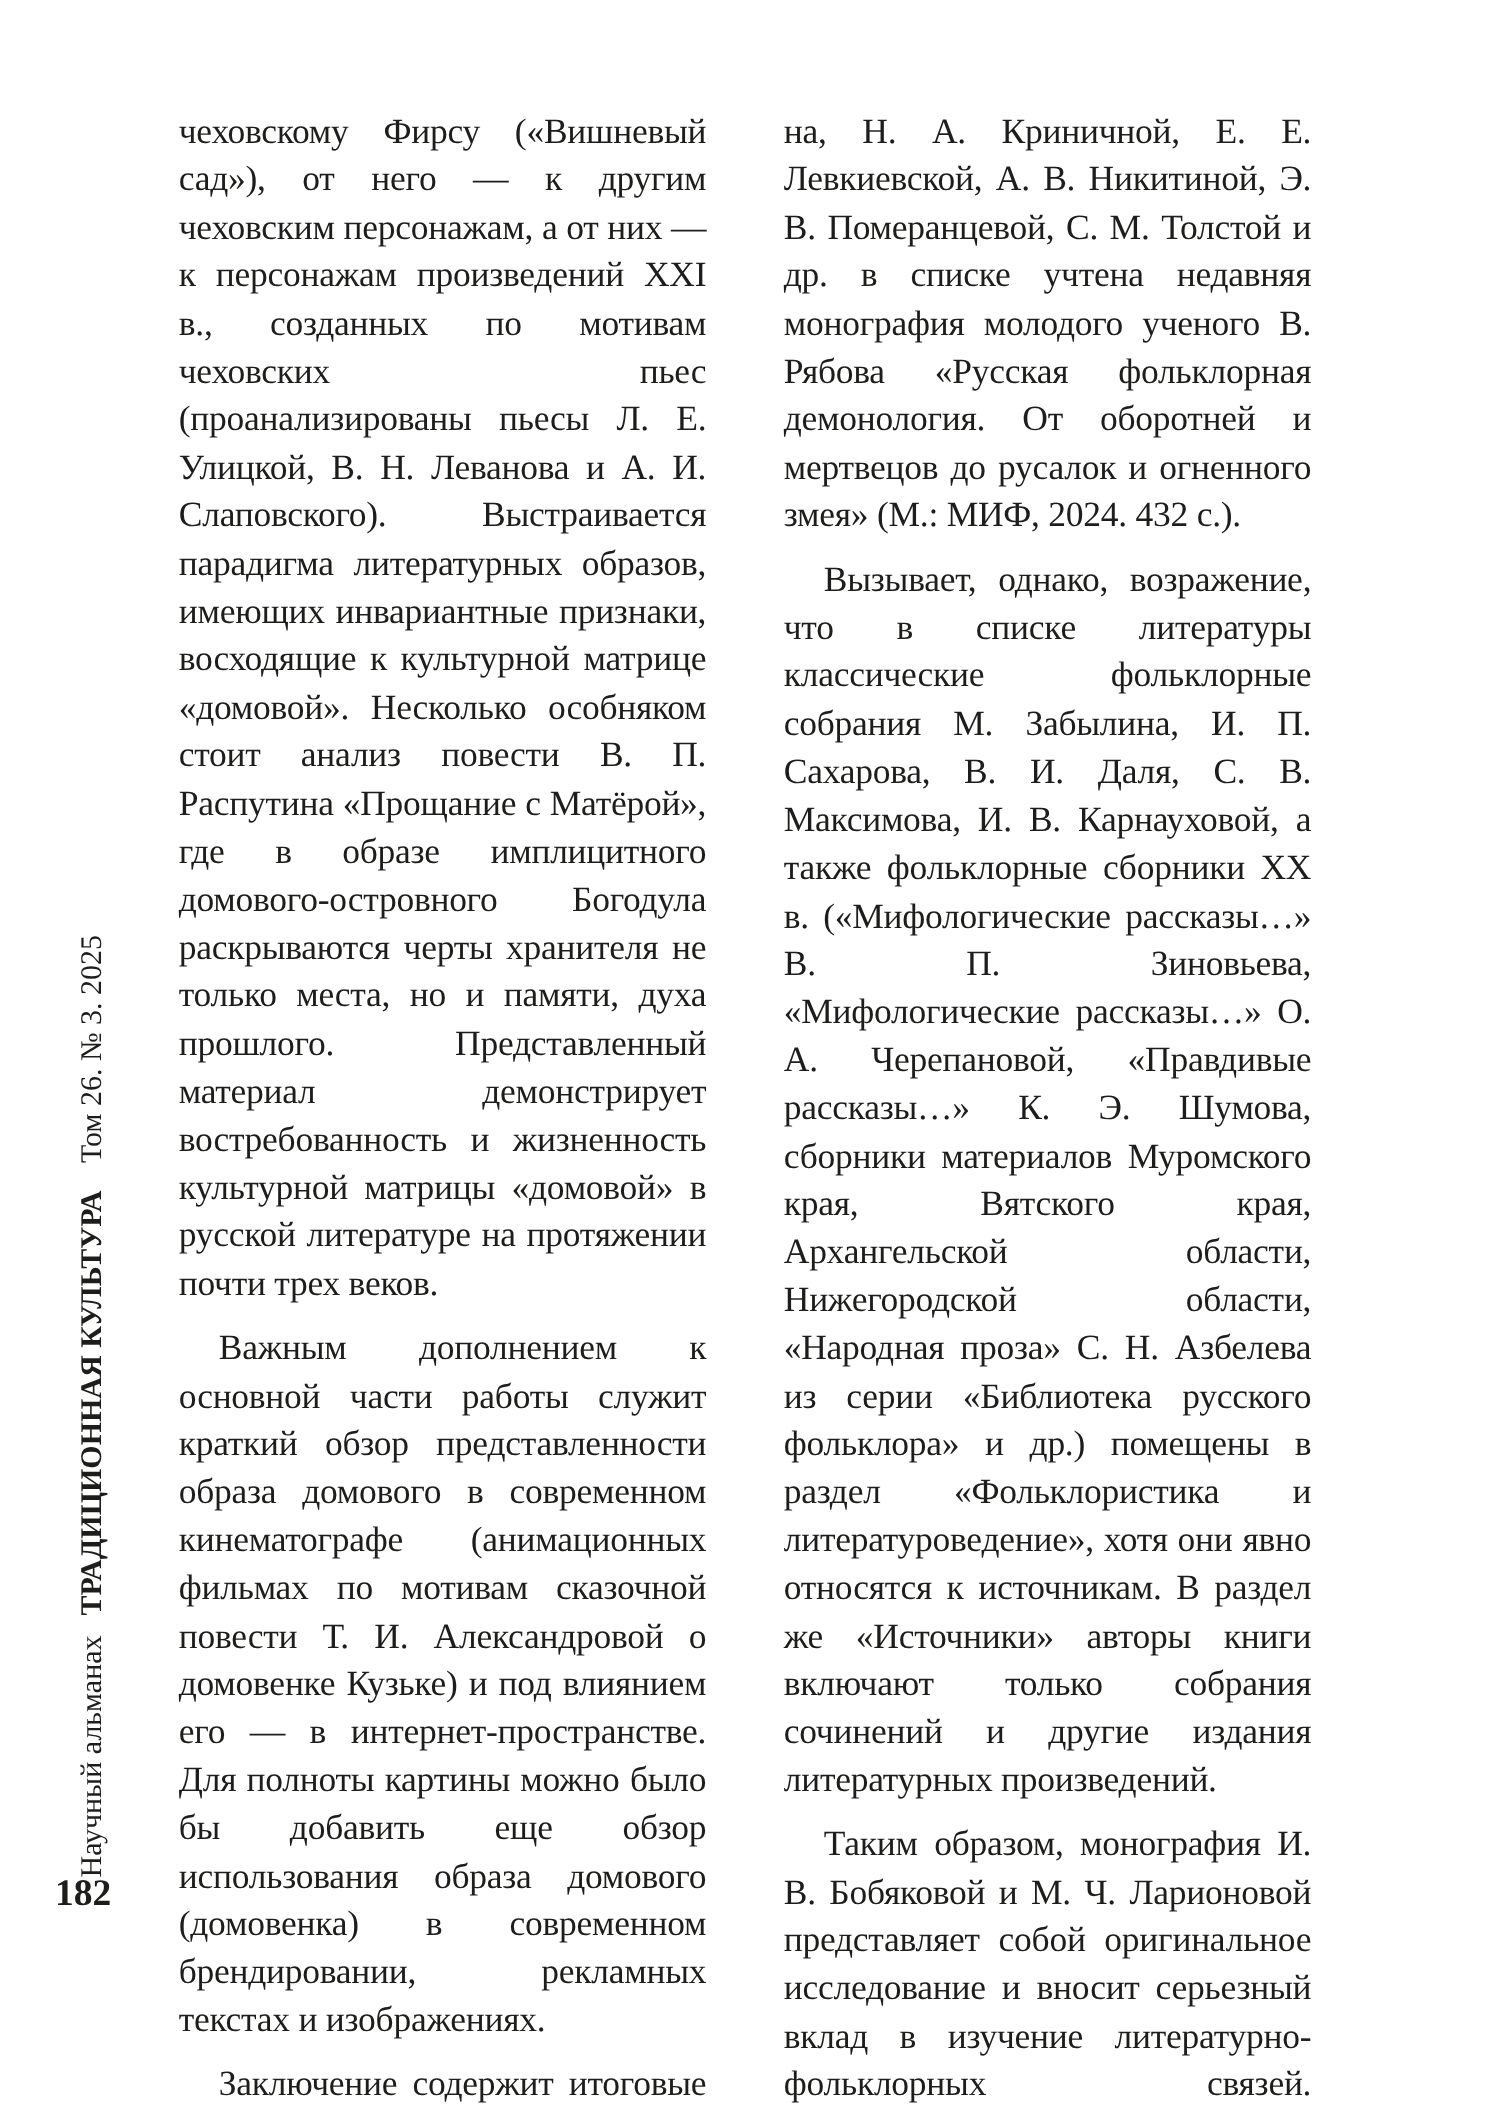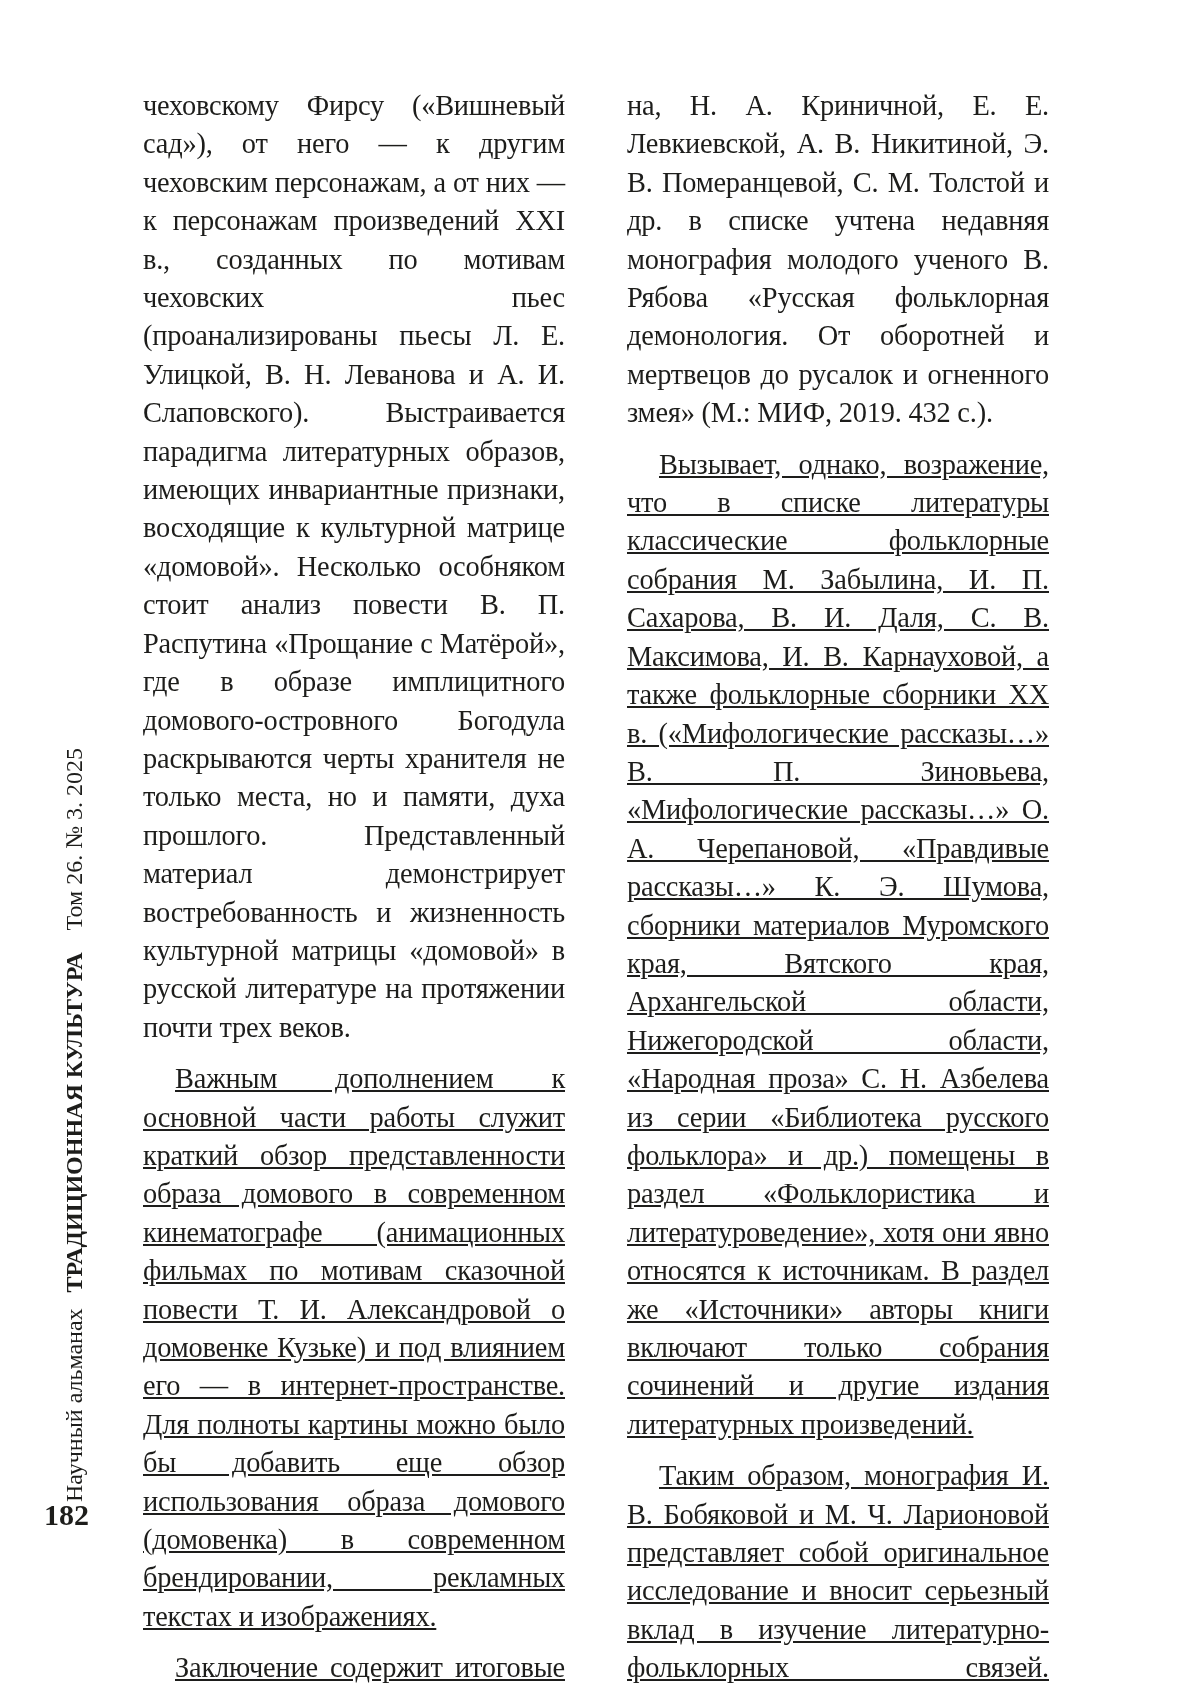--- a/index.html
+++ b/index.html
@@ -29,21 +29,20 @@
   }
   .para {
     margin: 13px;
     font-size: 28.4px;
     line-height: 38.4px;
     text-align: justify;
     letter-spacing: -0.2px;
   }
   .para.indent {
     text-indent: 32px;
-    text-decoration: underline;
   }
   .sidebar {
     position: absolute;
     left: 58px;
     top: 1502px;
     transform: rotate(-90deg);
     transform-origin: left top;
     white-space: nowrap;
     font-size: 24px;
     line-height: 32px;
@@ -78,21 +77,21 @@
   <div class="page-number">182</div>
 
   <div class="columns">
     <div class="col">
         <p class="para">чеховскому Фирсу («Вишневый сад»), от него — к другим чеховским персонажам, а от них — к персонажам произведений XXI в., созданных по мотивам чеховских пьес (проанализированы пьесы Л. Е. Улицкой, В. Н. Леванова и А. И. Слаповского). Выстраивается парадигма литературных образов, имеющих инвариантные признаки, восходящие к культурной матрице «домовой». Несколько особняком стоит анализ повести В. П. Распутина «Прощание с Матёрой», где в образе имплицитного домового-островного Богодула раскрываются черты хранителя не только места, но и памяти, духа прошлого. Представленный материал демонстрирует востребованность и жизненность культурной матрицы «домовой» в русской литературе на протяжении почти трех веков.</p>
         <p class="para indent">Важным дополнением к основной части работы служит краткий обзор представленности образа домового в современном кинематографе (анимационных фильмах по мотивам сказочной повести Т. И. Александровой о домовенке Кузьке) и под влиянием его — в интернет-пространстве. Для полноты картины можно было бы добавить еще обзор использования образа домового (домовенка) в современном брендировании, рекламных текстах и изображениях.</p>
         <p class="para indent">Заключение содержит итоговые выводы, которые еще раз в обобщенной форме представляют ход исследовательской мысли авторов книги и намеченные перспективы исследования. Важнейшая завершающая идея состоит в том, что многочисленные культурные матрицы, подобные матрице «домовой», образуют связи, скрепляющие культуру (в частности, фольклор и литературу) и всю национальную жизнь, позволяющие ей оставаться живым организмом.</p>
       </div>
     <div class="col">
       <div>
-          <p class="para">на, Н. А. Криничной, Е. Е. Левкиевской, А. В. Никитиной, Э. В. Померанцевой, С. М. Толстой и др. в списке учтена недавняя монография молодого ученого В. Рябова «Русская фольклорная демонология. От оборотней и мертвецов до русалок и огненного змея» (М.: МИФ, 2019. 432 с.).</p>
+          <p class="para">на, Н. А. Криничной, Е. Е. Левкиевской, А. В. Никитиной, Э. В. Померанцевой, С. М. Толстой и др. в списке учтена недавняя монография молодого ученого В. Рябова «Русская фольклорная демонология. От оборотней и мертвецов до русалок и огненного змея» (М.: МИФ, 2024. 432 с.).</p>
           <p class="para indent">Вызывает, однако, возражение, что в списке литературы классические фольклорные собрания М. Забылина, И. П. Сахарова, В. И. Даля, С. В. Максимова, И. В. Карнауховой, а также фольклорные сборники XX в. («Мифологические рассказы…» В. П. Зиновьева, «Мифологические рассказы…» О. А. Черепановой, «Правдивые рассказы…» К. Э. Шумова, сборники материалов Муромского края, Вятского края, Архангельской области, Нижегородской области, «Народная проза» С. Н. Азбелева из серии «Библиотека русского фольклора» и др.) помещены в раздел «Фольклористика и литературоведение», хотя они явно относятся к источникам. В раздел же «Источники» авторы книги включают только собрания сочинений и другие издания литературных произведений.</p>
           <p class="para indent">Таким образом, монография И. В. Бобяковой и М. Ч. Ларионовой представляет собой оригинальное исследование и вносит серьезный вклад в изучение литературно-фольклорных связей. Теоретическое значение работы определяется возможностью применения ее методологии и методики при изучении художественной реализации других образов и феноменов славянской мифологии в литературных произведениях XVIII–XXI вв., что позволит еще более доказательно представить фольклор и литературу в единстве, как общее культурное пространство. Практическое значение мы видим в использовании материалов книги для комментирования литературных произведений в изданиях, а также при разработке и обновлении содержания специальных курсов, элективных и факультативных занятий, внеаудиторных (внеклассных) мероприятий, посвященных литературно-фольклорным связям, в рамках высшего и среднего образования.</p>
         </div>
 
     </div>
   </div>
 
 </div>
 
 </body></html>

